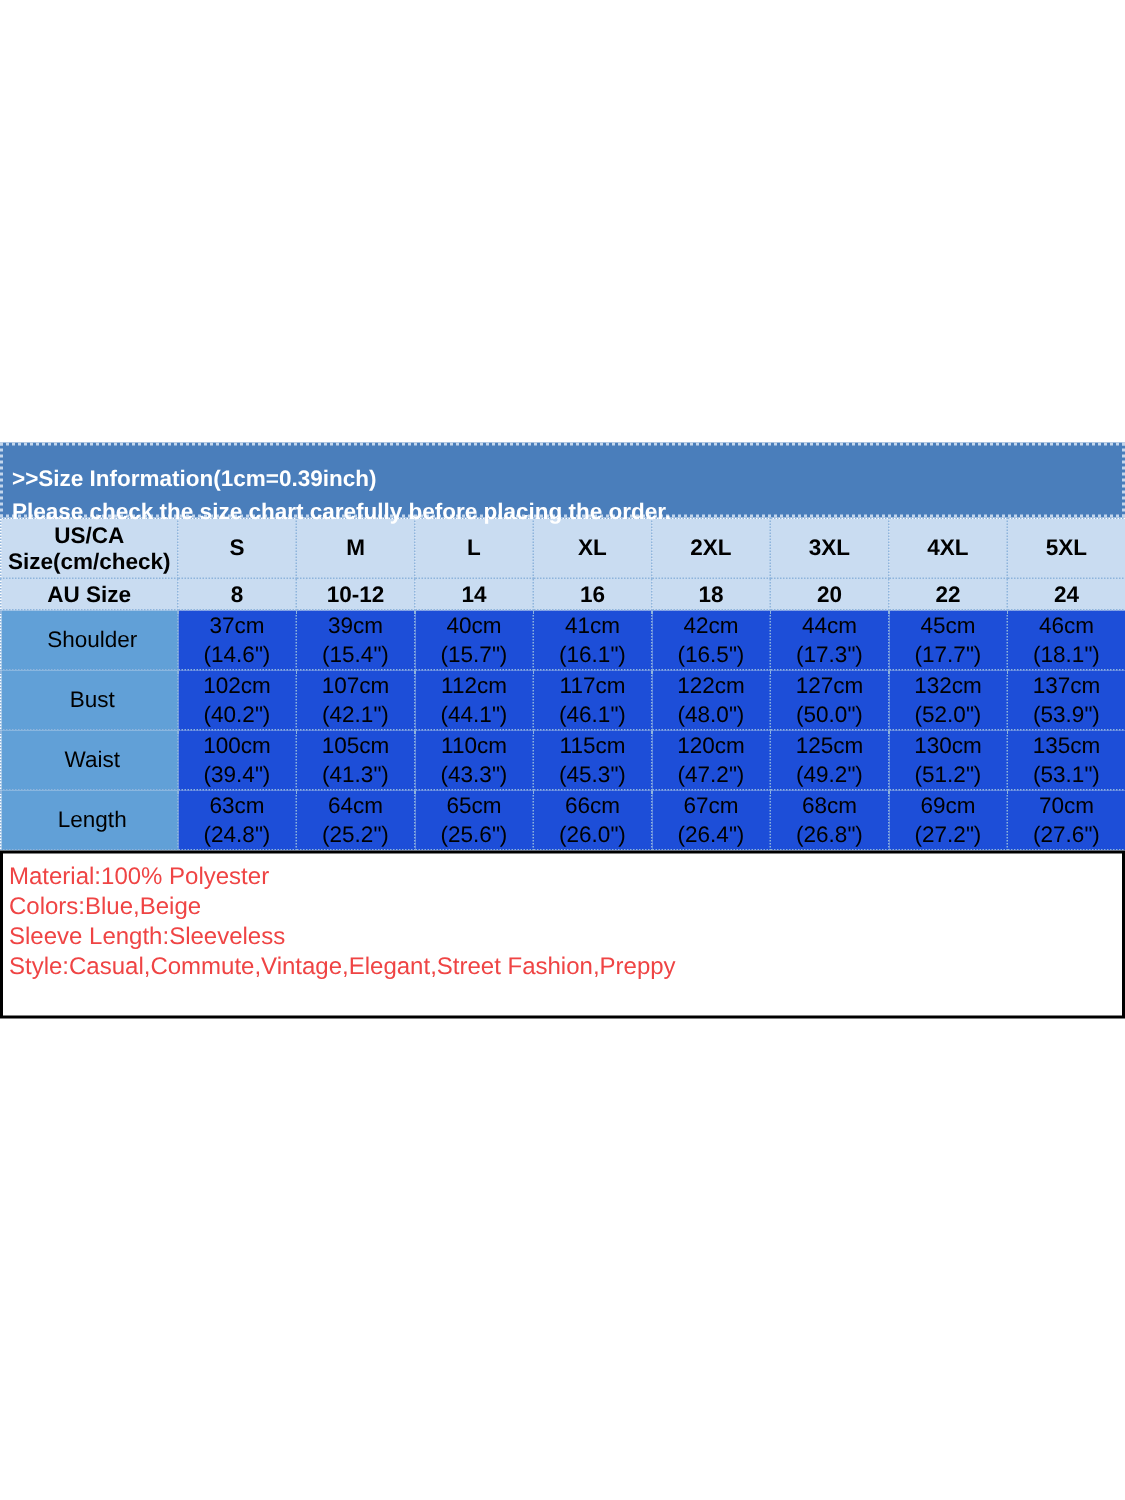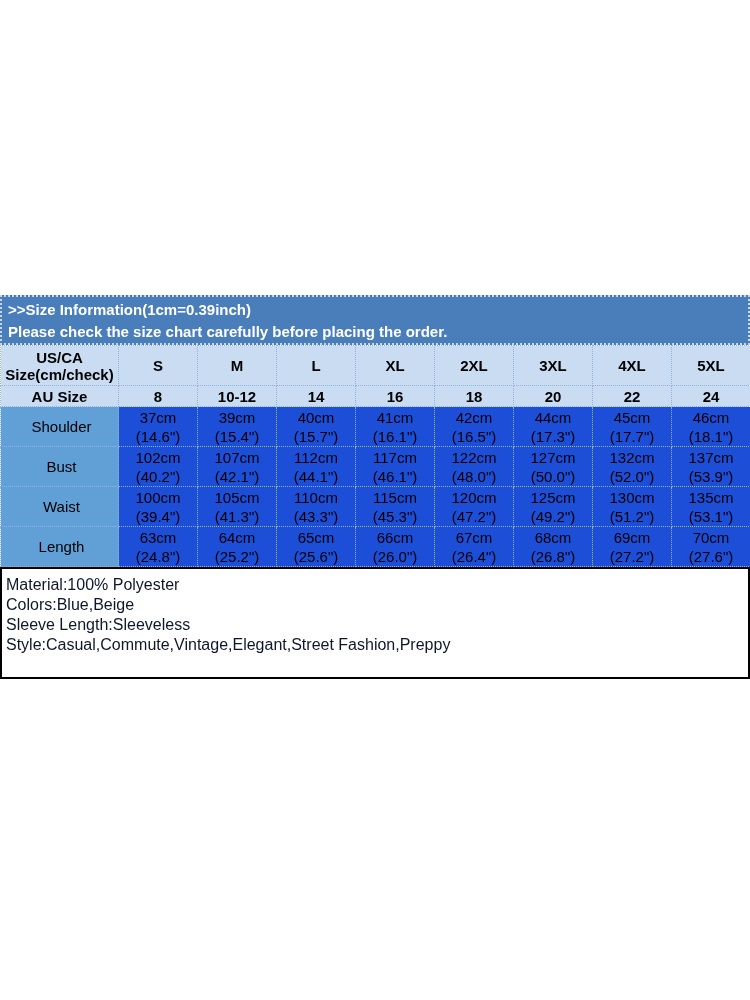--- a/index.html
+++ b/index.html
@@ -26,21 +26,21 @@
     width: 750px;
   }
   .banner {
     width: 750px;
     height: 50px;
     background: var(--banner-bg);
     border: 2px dotted #c3d6ec;
     color: #ffffff;
     font-weight: bold;
     font-size: 15px;
-    padding: 2px 6px;
+    padding: 12px 6px;
     line-height: 22px;
   }
   table.size-table {
     width: 750px;
     border-collapse: collapse;
     table-layout: fixed;
   }
   table.size-table col.label-col { width: 118px; }
   table.size-table col.data-col { width: 79px; }
   table.size-table th, table.size-table td {
@@ -70,21 +70,21 @@
     line-height: 19px;
   }
   .details-box {
     width: 750px;
     min-height: 112px;
     border: 2px solid var(--details-border);
     background: #ffffff;
     padding: 6px 4px;
     font-size: 16px;
     line-height: 20px;
-    color: #0f172a;
+    color: #ef4444;
   }
 </style>
 </head>
 <body>
 
 <div class="content">
 
   <div class="banner">
     <div>&gt;&gt;Size Information(1cm=0.39inch)</div>
     <div>Please check the size chart carefully before placing the order.</div>

